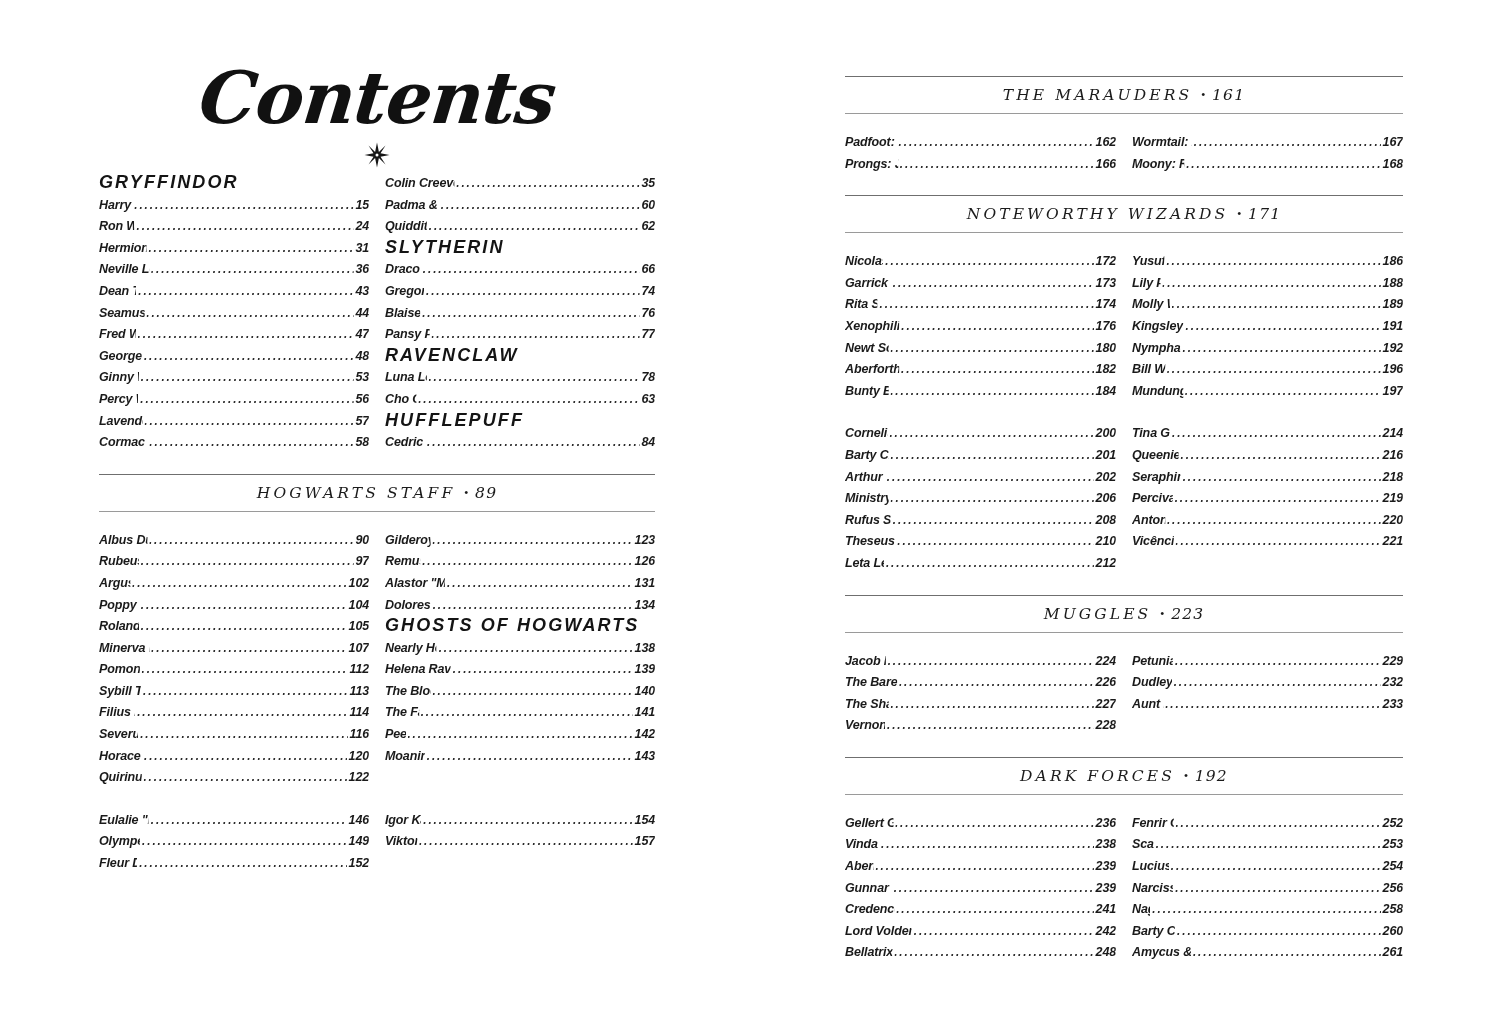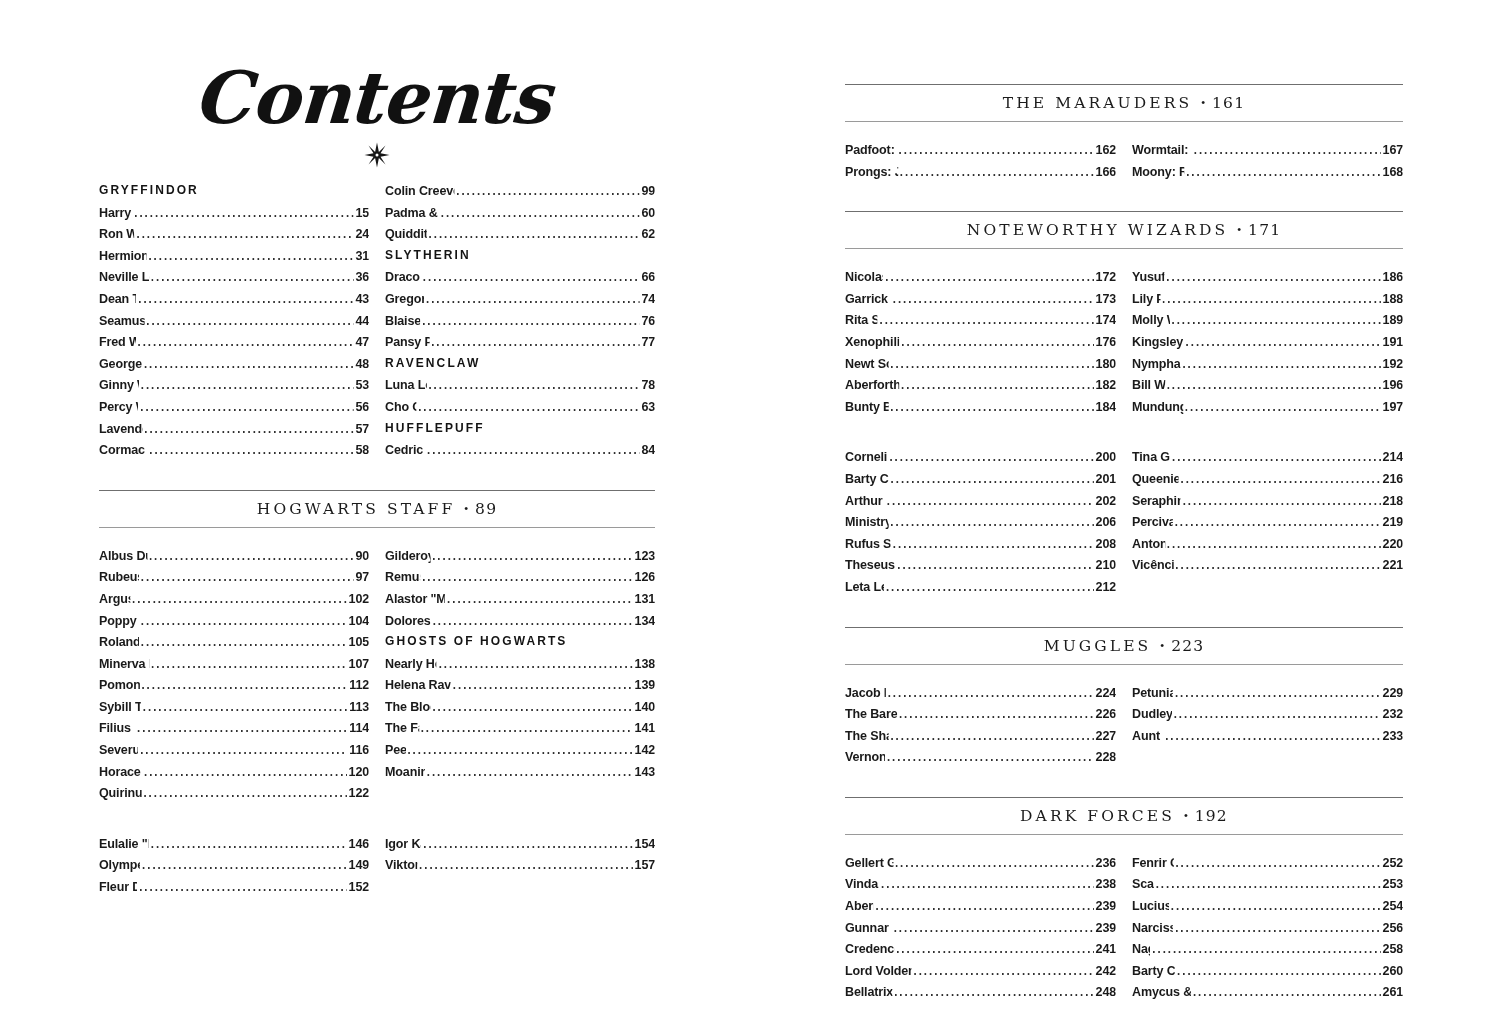--- a/index.html
+++ b/index.html
@@ -55,21 +55,22 @@
   .star-ornament {
     margin-top: 8px;
     height: 30px;
     line-height: 30px;
     font-size: 26px;
     color: #151515;
   }
 
   
   .section {
-    margin-top: 8px;
+    margin-top: 0;
+    font-style: italic;
   }
   .section-head {
     position: relative;
     text-align: center;
     padding: 9px 0 9px 0;
     border-top: 1px solid #6f6f6f;
     border-bottom: 1px solid #9a9a9a;
     margin-bottom: 17px;
   }
   .section-head .sh-text {
@@ -132,21 +133,21 @@
     font-size: 12px;
     min-width: 6px;
   }
   .entry .e-page {
     flex: 0 0 auto;
     text-align: right;
     white-space: nowrap;
   }
 
   .subhead {
-    font-size: 12px;
+    font-size: 18px;
     font-weight: bold;
     letter-spacing: 2.1px;
     color: #141414;
     height: 21.6px;
     line-height: 21.6px;
     white-space: nowrap;
   }
 
   .sec-gap { height: 21px; }
 </style>
@@ -228,21 +229,21 @@
               <div class="entry">
                 <span class="e-name">Cormac McLaggen</span>
                 <span class="e-dots">..........................................................................................</span>
                 <span class="e-page">58</span>
               </div>
             </div>
             <div class="col">
               <div class="entry">
                 <span class="e-name">Colin Creevey &amp; Nigel Wolpert</span>
                 <span class="e-dots">..........................................................................................</span>
-                <span class="e-page">99</span>
+                <span class="e-page">35</span>
               </div>
               <div class="entry">
                 <span class="e-name">Padma &amp; Parvati Patil</span>
                 <span class="e-dots">..........................................................................................</span>
                 <span class="e-page">60</span>
               </div>
               <div class="entry">
                 <span class="e-name">Quidditch Team</span>
                 <span class="e-dots">..........................................................................................</span>
                 <span class="e-page">62</span>

